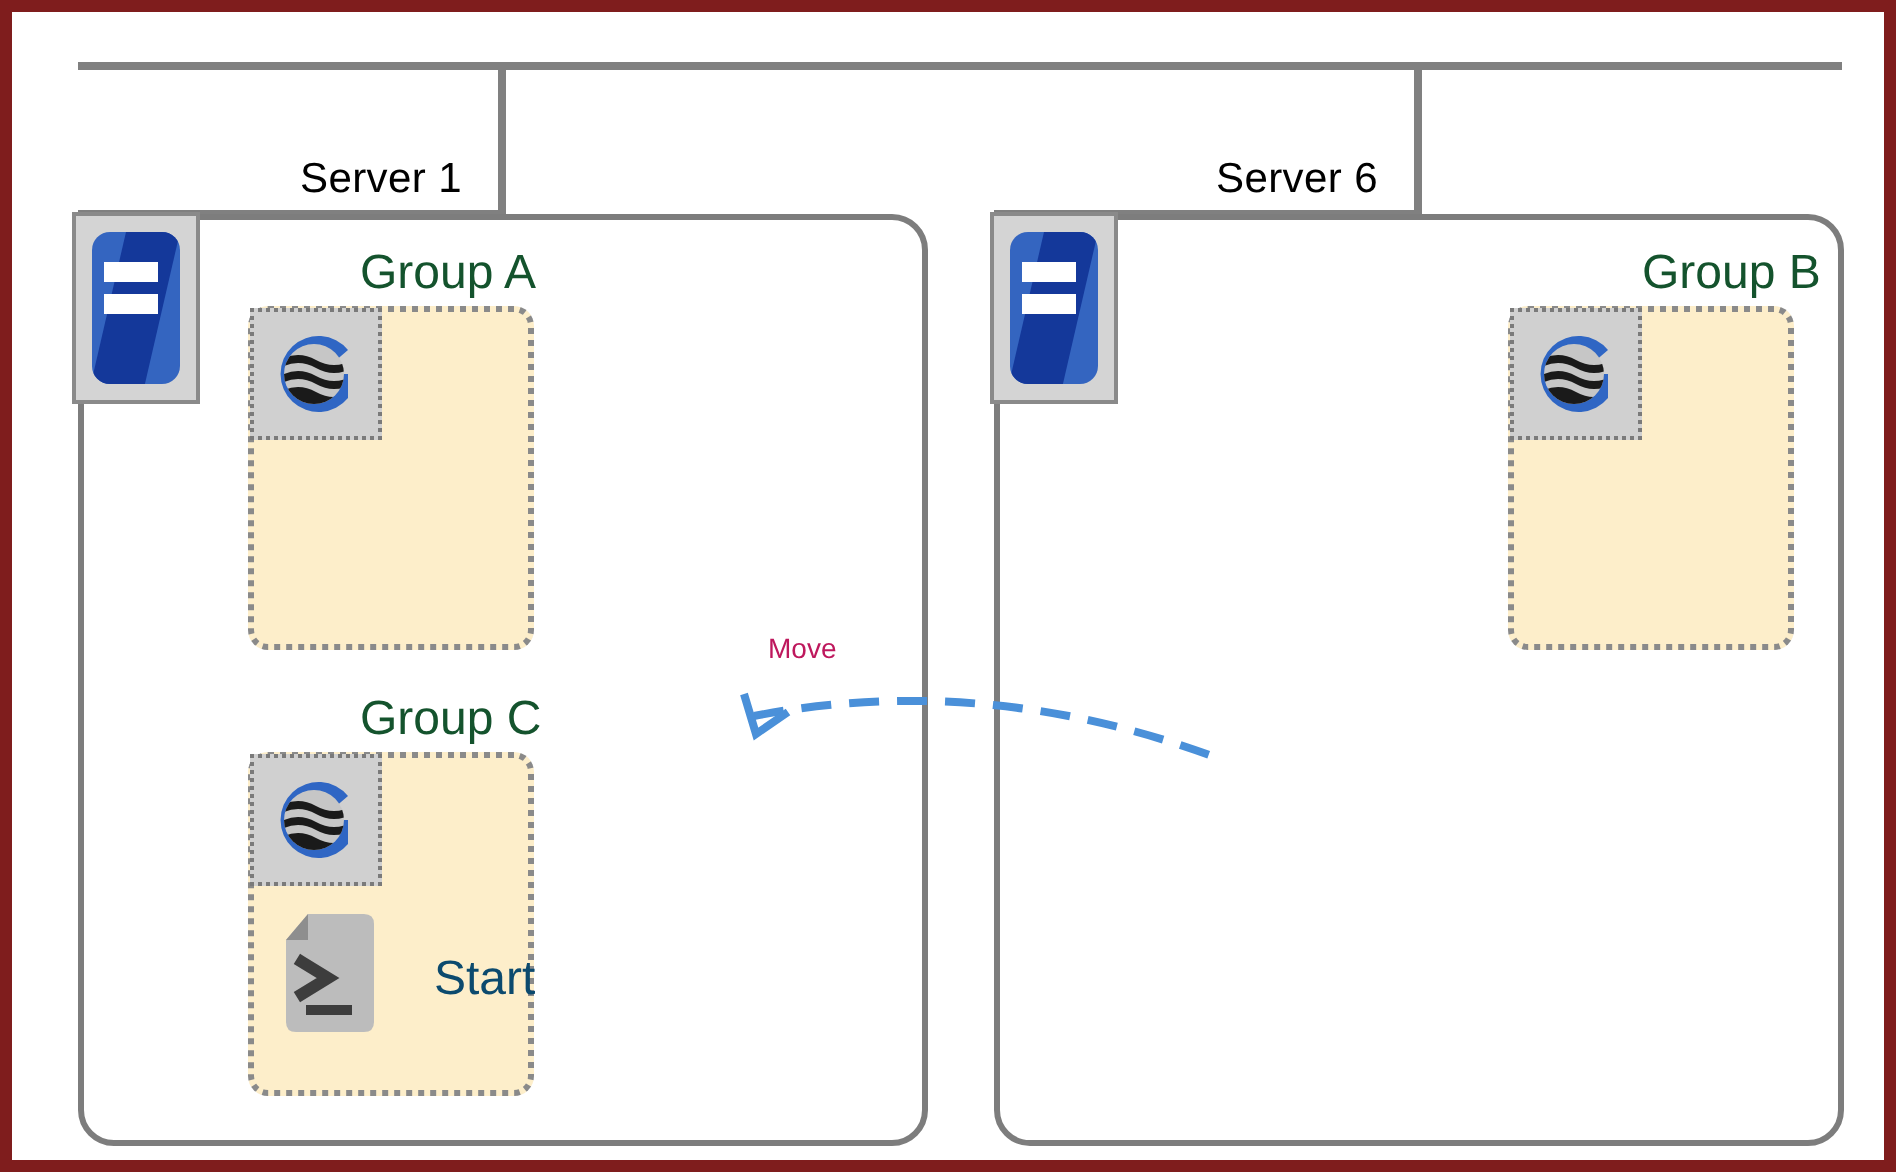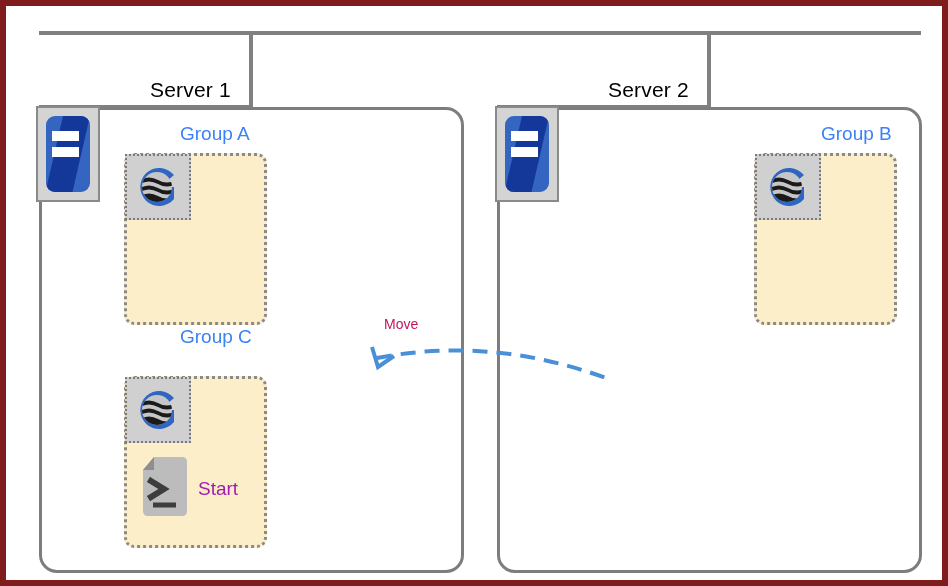--- a/index.html
+++ b/index.html
@@ -95,22 +95,22 @@
   .group-box {
     position: absolute;
     background: #fdeeca;
     border: 3px dotted #8a8a8a;
     border-radius: 10px;
     box-sizing: border-box;
     z-index: 3;
   }
   .group-label {
     position: absolute;
-    font-size: 19px;
-    color: #3b82f6;
+    font-size: 24px;
+    color: #14532d;
     white-space: nowrap;
     z-index: 4;
   }
 
   
   .cluster-tile {
     position: absolute;
     width: 66px;
     height: 66px;
     background: #d0d0d0;
@@ -125,23 +125,23 @@
 
   
   .script-item {
     position: absolute;
     display: flex;
     align-items: center;
     z-index: 5;
   }
   .script-item .script-icon { flex: 0 0 auto; }
   .script-item .script-label {
-    font-size: 19px;
-    color: #a21caf;
-    margin-left: 8px;
+    font-size: 24px;
+    color: #0c4a6e;
+    margin-left: 27px;
     white-space: nowrap;
   }
 
   
   .move-label {
     position: absolute;
     font-size: 14px;
     color: #be185d;
     white-space: nowrap;
     z-index: 7;
@@ -161,21 +161,21 @@
   <div class="rail-h" style="left:243px; top:25px; width:458px;"></div>
   <div class="rail-h" style="left:701px; top:25px; width:214px;"></div>
 
   <div class="rail-v" style="left:243px; top:25px; height:78px;"></div>
   <div class="rail-v" style="left:701px; top:25px; height:78px;"></div>
 
   <div class="rail-h" style="left:33px; top:99px; width:210px;"></div>
   <div class="rail-h" style="left:491px; top:99px; width:210px;"></div>
 
   <div class="server-title" style="left:144px; top:72px;">Server 1</div>
-  <div class="server-title" style="left:602px; top:72px;">Server 2</div>
+  <div class="server-title" style="left:602px; top:72px;">Server 6</div>
 
   <div class="server-panel" style="left:33px; top:101px; width:425px; height:466px;"></div>
 
   <div class="server-icon" style="left:30px; top:100px;">
     <div class="chassis">
       <div class="shade"></div>
       <div class="bar b1"></div>
       <div class="bar b2"></div>
     </div>
   </div>
@@ -194,21 +194,21 @@
       <path d="M44 16 A19 19 0 1 0 44 40 L44 28 L30 28 L30 33 L37 33 A11.5 11.5 0 1 1 37 22 Z" fill="#2f66c4"></path>
       <circle cx="27" cy="28" r="15" fill="#c6c6c6"></circle>
       <g clip-path="url(#globeClipA)">
         <path d="M10 21 Q19 16 28 21 Q37 26 46 21 L46 25 Q37 30 28 25 Q19 20 10 25 Z" fill="#1a1a1a"></path>
         <path d="M10 29 Q19 24 28 29 Q37 34 46 29 L46 33 Q37 38 28 33 Q19 28 10 33 Z" fill="#1a1a1a"></path>
         <path d="M10 37 Q19 32 28 37 Q37 42 46 37 L46 45 Q37 50 28 45 Q19 40 10 45 Z" fill="#1a1a1a"></path>
       </g>
     </svg>
   </div>
 
-  <div class="group-label" style="left:174px; top:320px;">Group C</div>
+  <div class="group-label" style="left:174px; top:340px;">Group C</div>
 
   <div class="group-box" style="left:118px; top:370px; width:143px; height:172px;"></div>
 
   <div class="cluster-tile" style="left:119px; top:371px;">
     <svg width="56" height="56" viewBox="0 0 56 56" aria-hidden="true">
       <defs>
         <clipPath id="globeClipC">
             <circle cx="27" cy="28" r="15"></circle>
           </clipPath>
       </defs>

